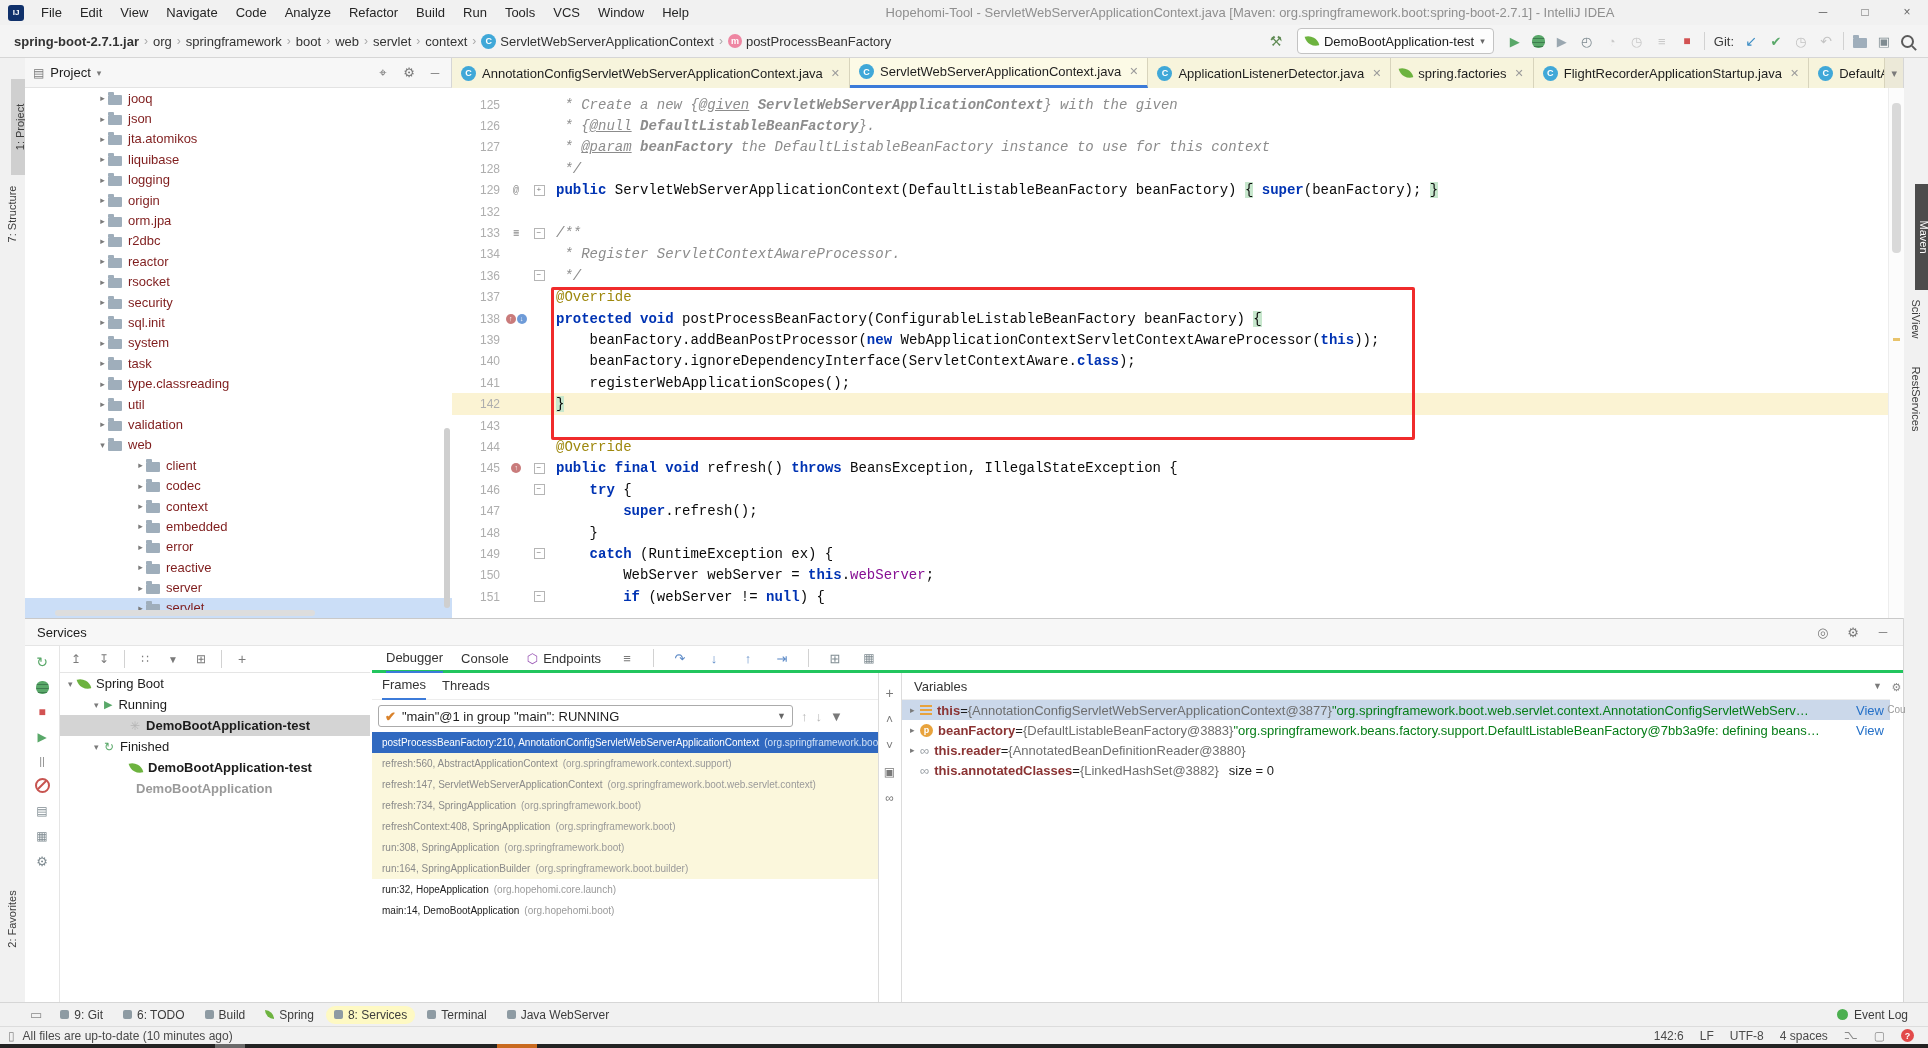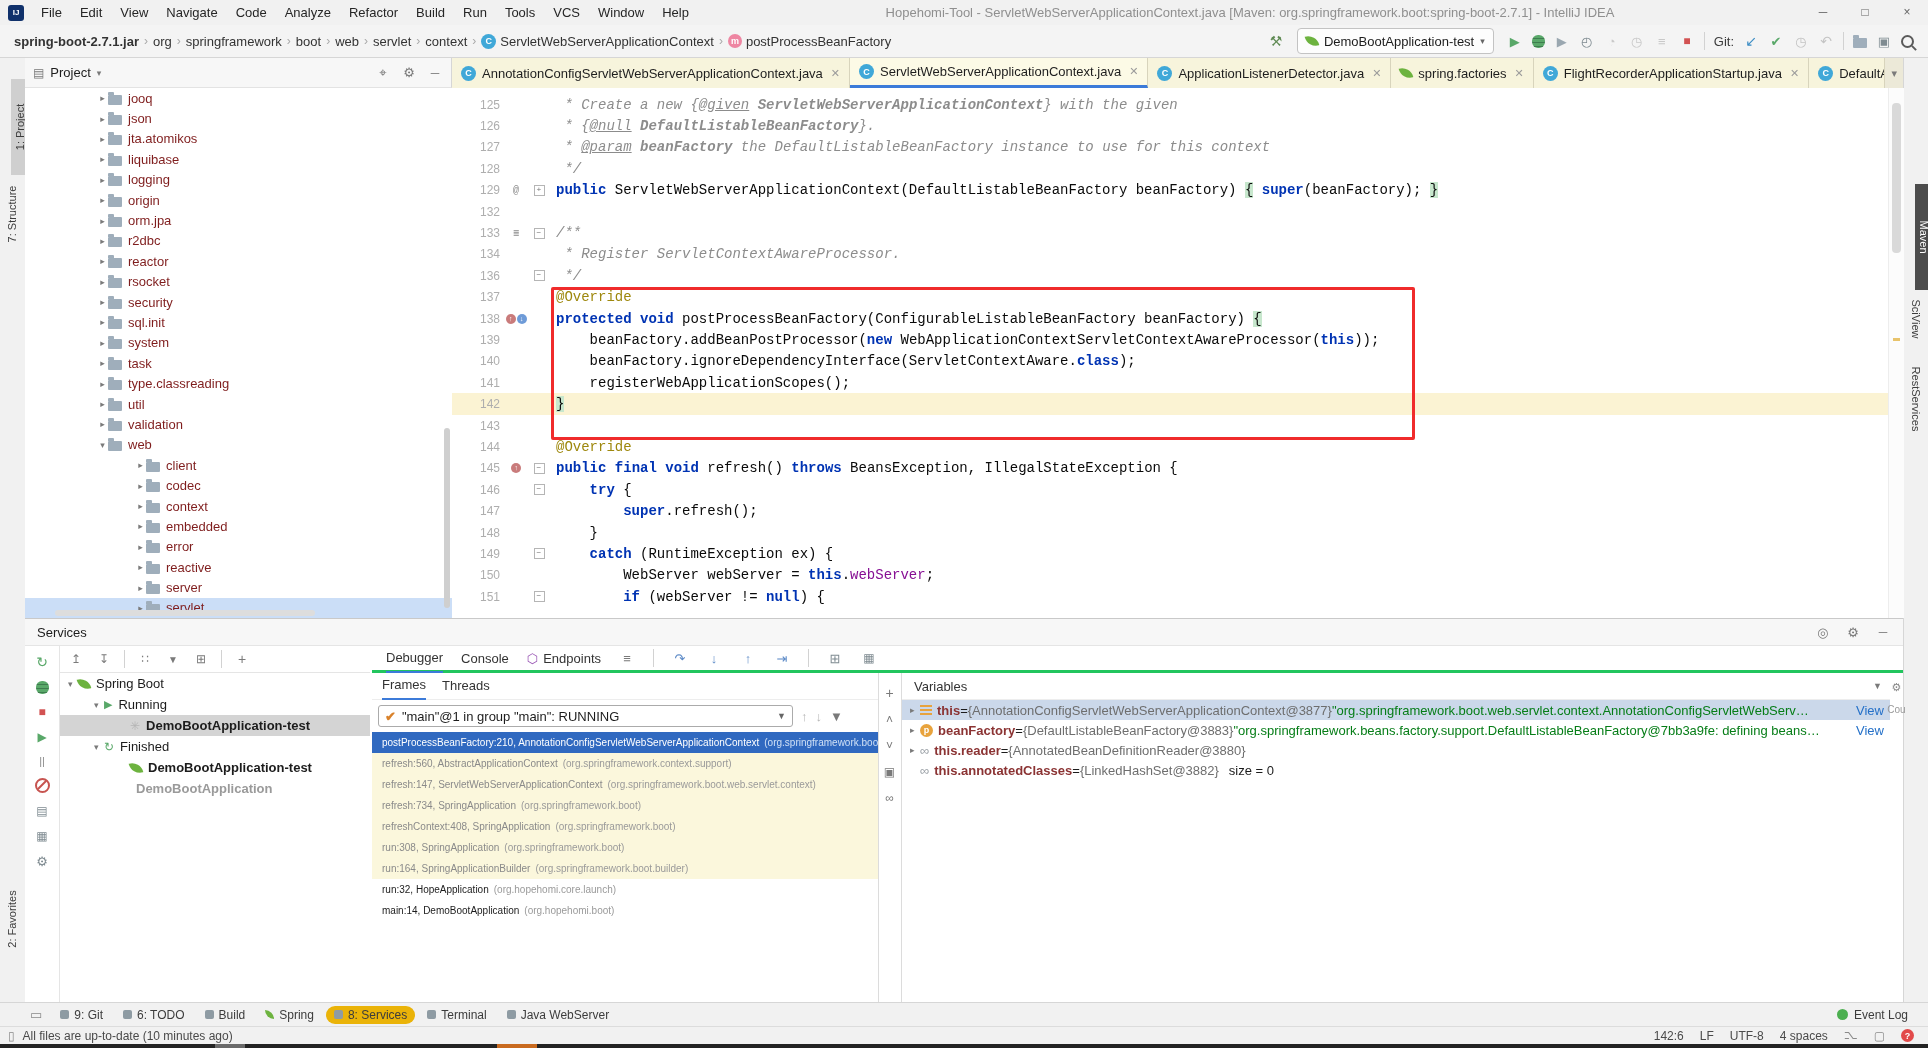--- a/index.html
+++ b/index.html
@@ -137,21 +137,21 @@
   .vrow .ref{color:#6E6E6E;}
   .vrow .str{color:#067D17;}
   .vrow .extra{margin-left:10px;color:#1C1C1C;}
   .vrow .view{position:absolute;right:6px;color:#2470C8;background:inherit;padding-left:4px;}
   #svc-rstrip{position:absolute;right:0;top:54px;width:13px;height:330px;color:#8A8A8A;font-size:11px;
               display:flex;flex-direction:column;align-items:center;gap:10px;padding-top:8px;box-sizing:border-box;}
   
   #toolwin-bar{left:0;top:1002px;width:1928px;height:24px;background:#F1F1F1;border-top:1px solid #D6D6D6;
                display:flex;align-items:center;padding-left:30px;box-sizing:border-box;gap:4px;}
   .twitem{display:flex;align-items:center;gap:5px;padding:2px 8px;font-size:12px;color:#3C3C3C;}
-  .twitem.active{background:#eab308;border-radius:9px;}
+  .twitem.active{background:#fef9c3;border-radius:9px;}
   .twico{width:9px;height:9px;background:#8E9BA3;border-radius:2px;flex:0 0 auto;}
   .twico.leaf{background:#6DB33F;border-radius:0 100% 0 100%;}
   #eventlog{margin-left:auto;display:flex;align-items:center;gap:6px;padding-right:20px;font-size:12px;color:#3C3C3C;}
   #eventlog .dot{width:11px;height:11px;border-radius:50%;background:#4CAF50;}
   #statusbar{left:0;top:1026px;width:1928px;height:18px;background:#F1F1F1;border-top:1px solid #DCDCDC;
              display:flex;align-items:center;font-size:12px;color:#4A4A4A;padding:0 8px;box-sizing:border-box;gap:8px;}
   #status-right{margin-left:auto;display:flex;align-items:center;gap:16px;padding-right:6px;}
   #qbadge{width:13px;height:13px;border-radius:50%;background:#E24A4A;color:#fff;font-size:9px;font-weight:bold;
           display:flex;align-items:center;justify-content:center;}
   #tasksliver{left:0;top:1044px;width:1928px;height:4px;background:#232323;}

